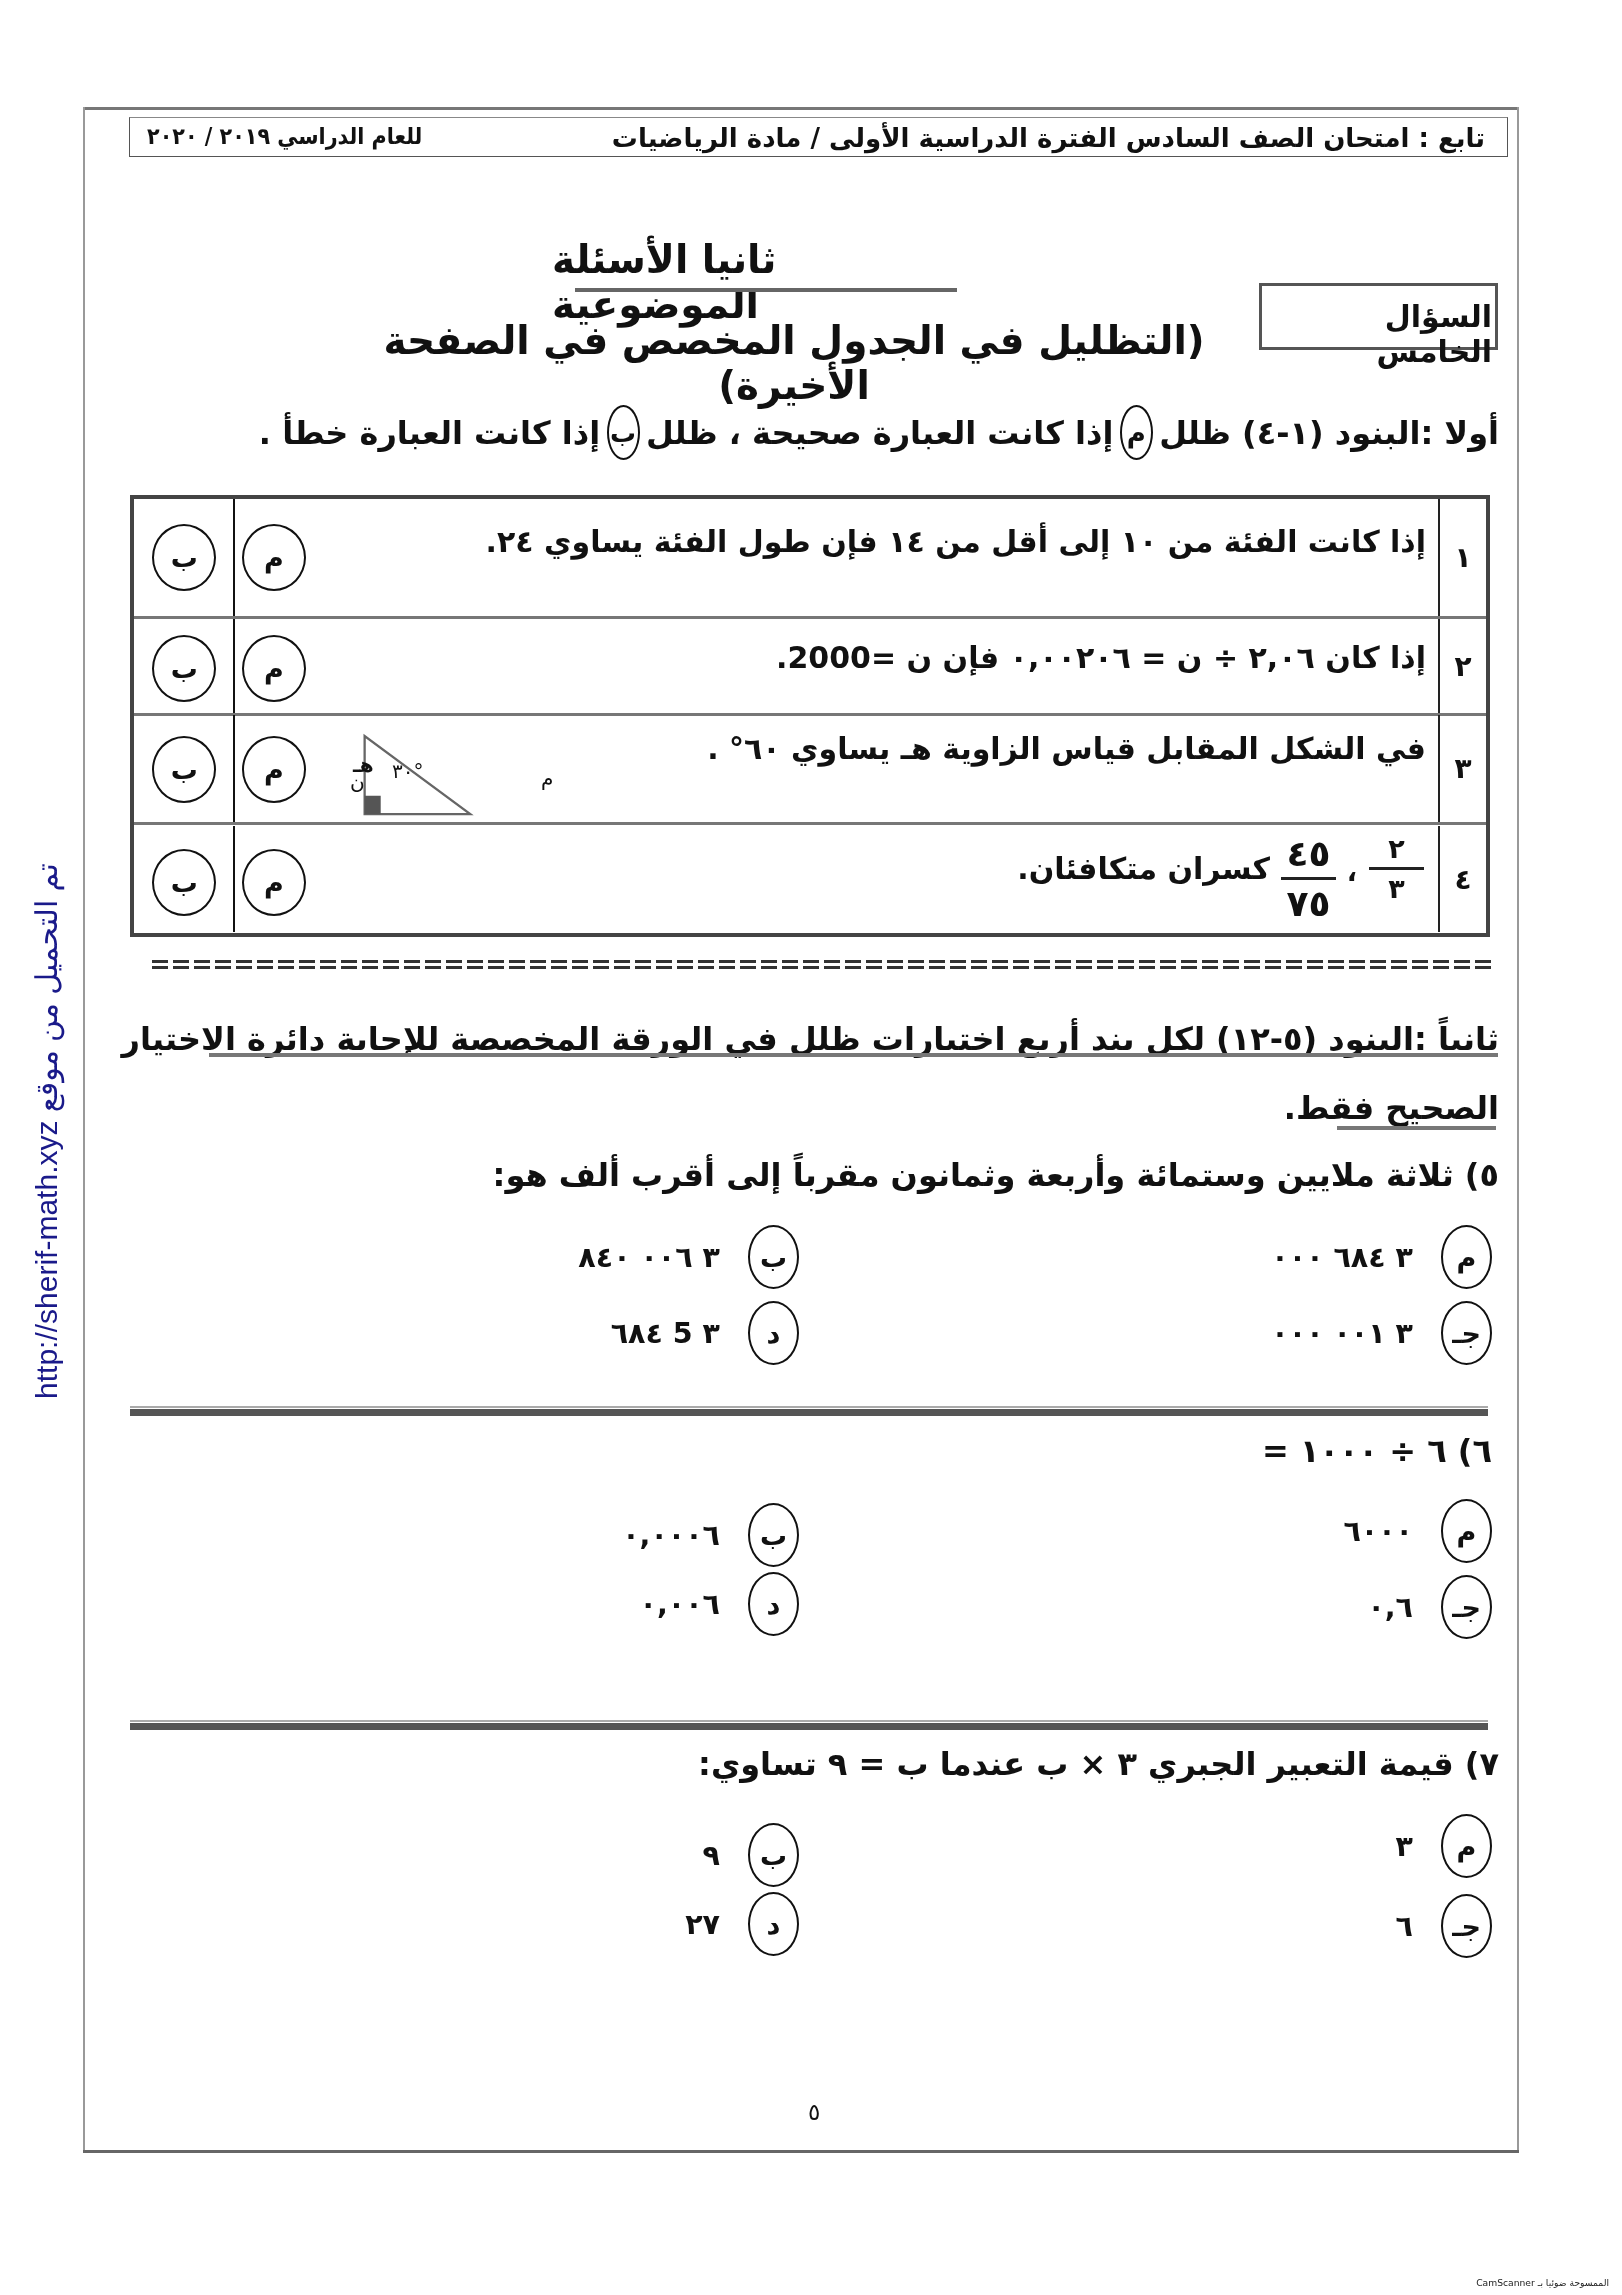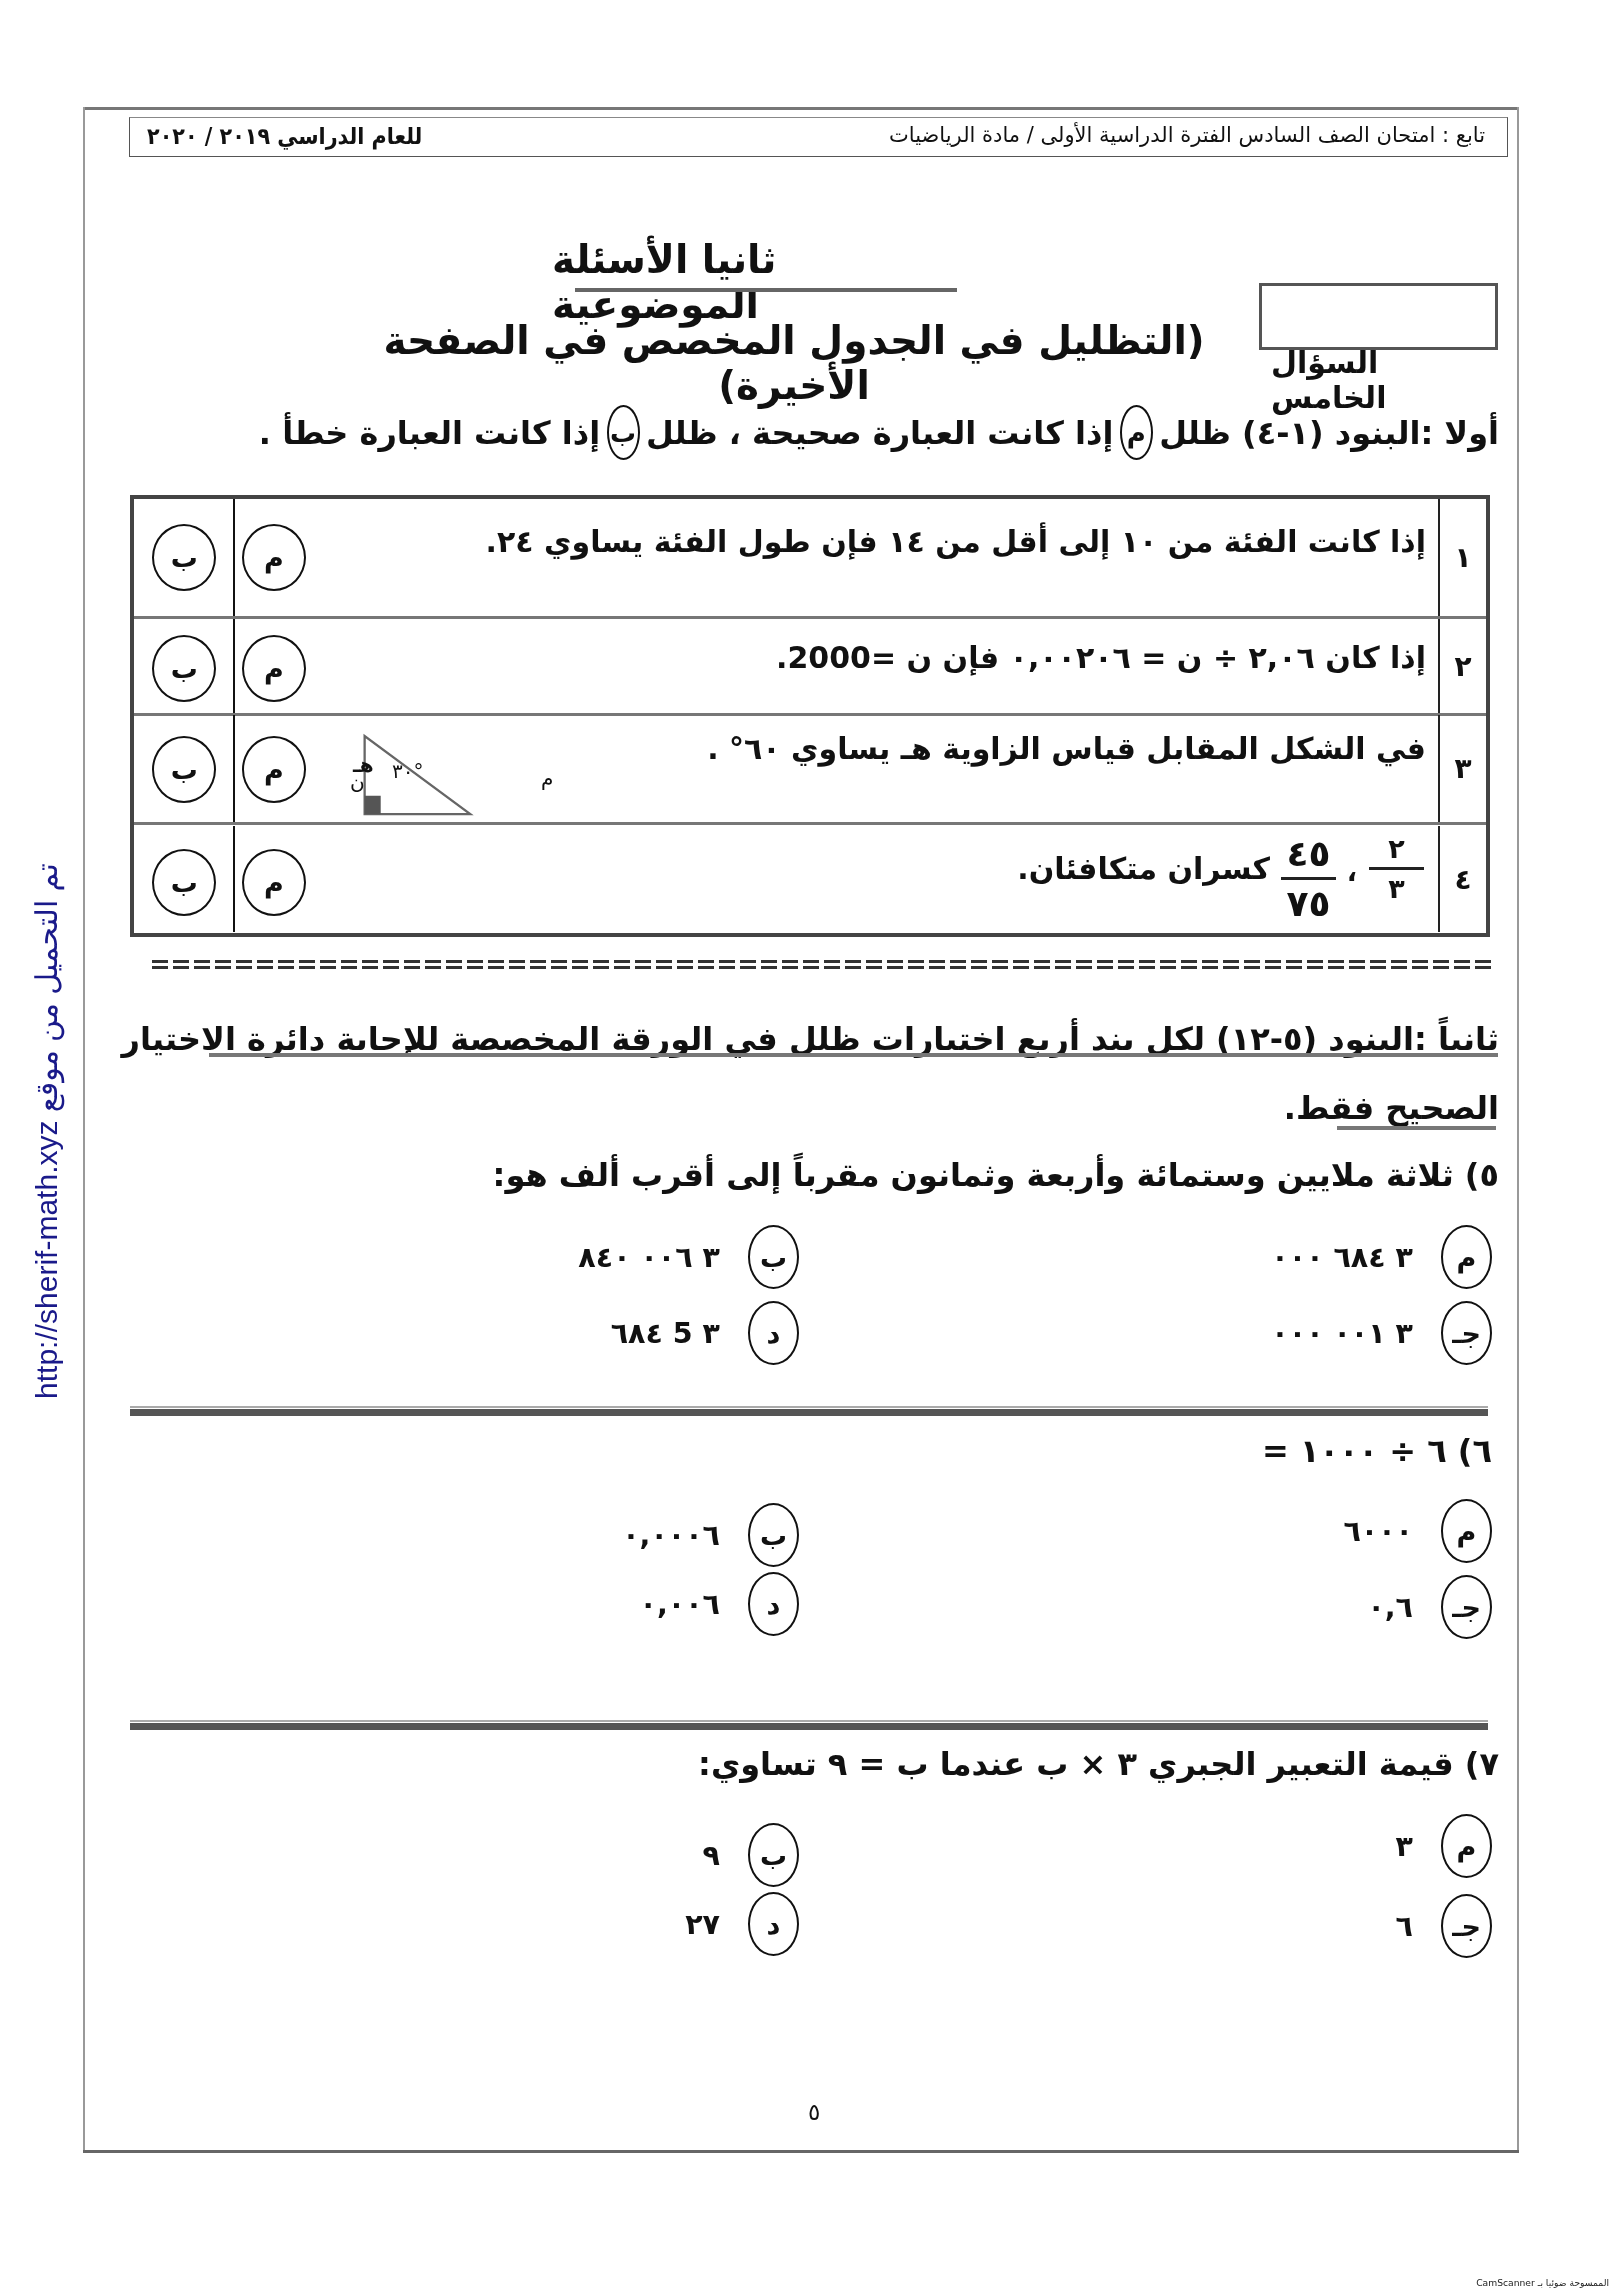--- a/index.html
+++ b/index.html
@@ -10,26 +10,26 @@
   .abs { position: absolute; }
   .rtl { direction: rtl; unicode-bidi: plaintext; }
   
   .frame-top { left: 83px; top: 107px; width: 1436px; height: 2.8px; background: #777; }
   .frame-left { left: 83px; top: 107px; width: 1.8px; height: 2044px; background: #999; }
   .frame-right { left: 1517px; top: 107px; width: 1.8px; height: 2044px; background: #999; }
   .frame-bottom { left: 83px; top: 2150px; width: 1436px; height: 2.8px; background: #666; }
 
   .header-box { left: 129px; top: 117px; width: 1379px; height: 40px; border: 1.8px solid #555; border-top-color:#888; box-sizing: border-box; }
   .header-left { left: 147px; top: 123px; font-size: 23px; font-weight: bold; font-family: "DejaVu Sans Condensed","DejaVu Sans", sans-serif; }
-  .header-right { right: 138px; top: 123px; font-size: 21px; font-weight: normal; }
+  .header-right { right: 138px; top: 123px; font-size: 26px; font-weight: bold; }
 
   .title { left: 552px; top: 237px; width: 414px; text-align: left; font-size: 39px; font-weight: bold; }
   .title-underline { left: 575px; top: 288px; width: 382px; height: 3.7px; background: #666; }
   .q-box { left: 1259px; top: 283px; width: 239px; height: 67px; border: 3.2px solid #555; box-sizing: border-box; }
-  .q-box-label { left: 1271px; top: 299px; width: 221px; text-align: left; font-size: 30px; font-weight: bold; margin-top: 46px; }
+  .q-box-label { left: 1271px; top: 299px; width: 221px; text-align: right; font-size: 30px; font-weight: bold; }
   .subtitle { left: 368px; top: 318px; width: 852px; text-align: center; font-size: 39px; font-weight: bold; }
 
   .instr1 { right: 124px; top: 405px; font-size: 32px; font-weight: bold; white-space: nowrap; display: flex; align-items: center; gap: 6.4px; direction: rtl; }
   .circ {
     display: inline-flex; align-items: center; justify-content: center;
     border: 2.3px solid #111; border-radius: 50%; font-weight: bold; box-sizing: border-box;
   }
   .circ-small { width: 33px; height: 55px; font-size: 26px; }
 
   

